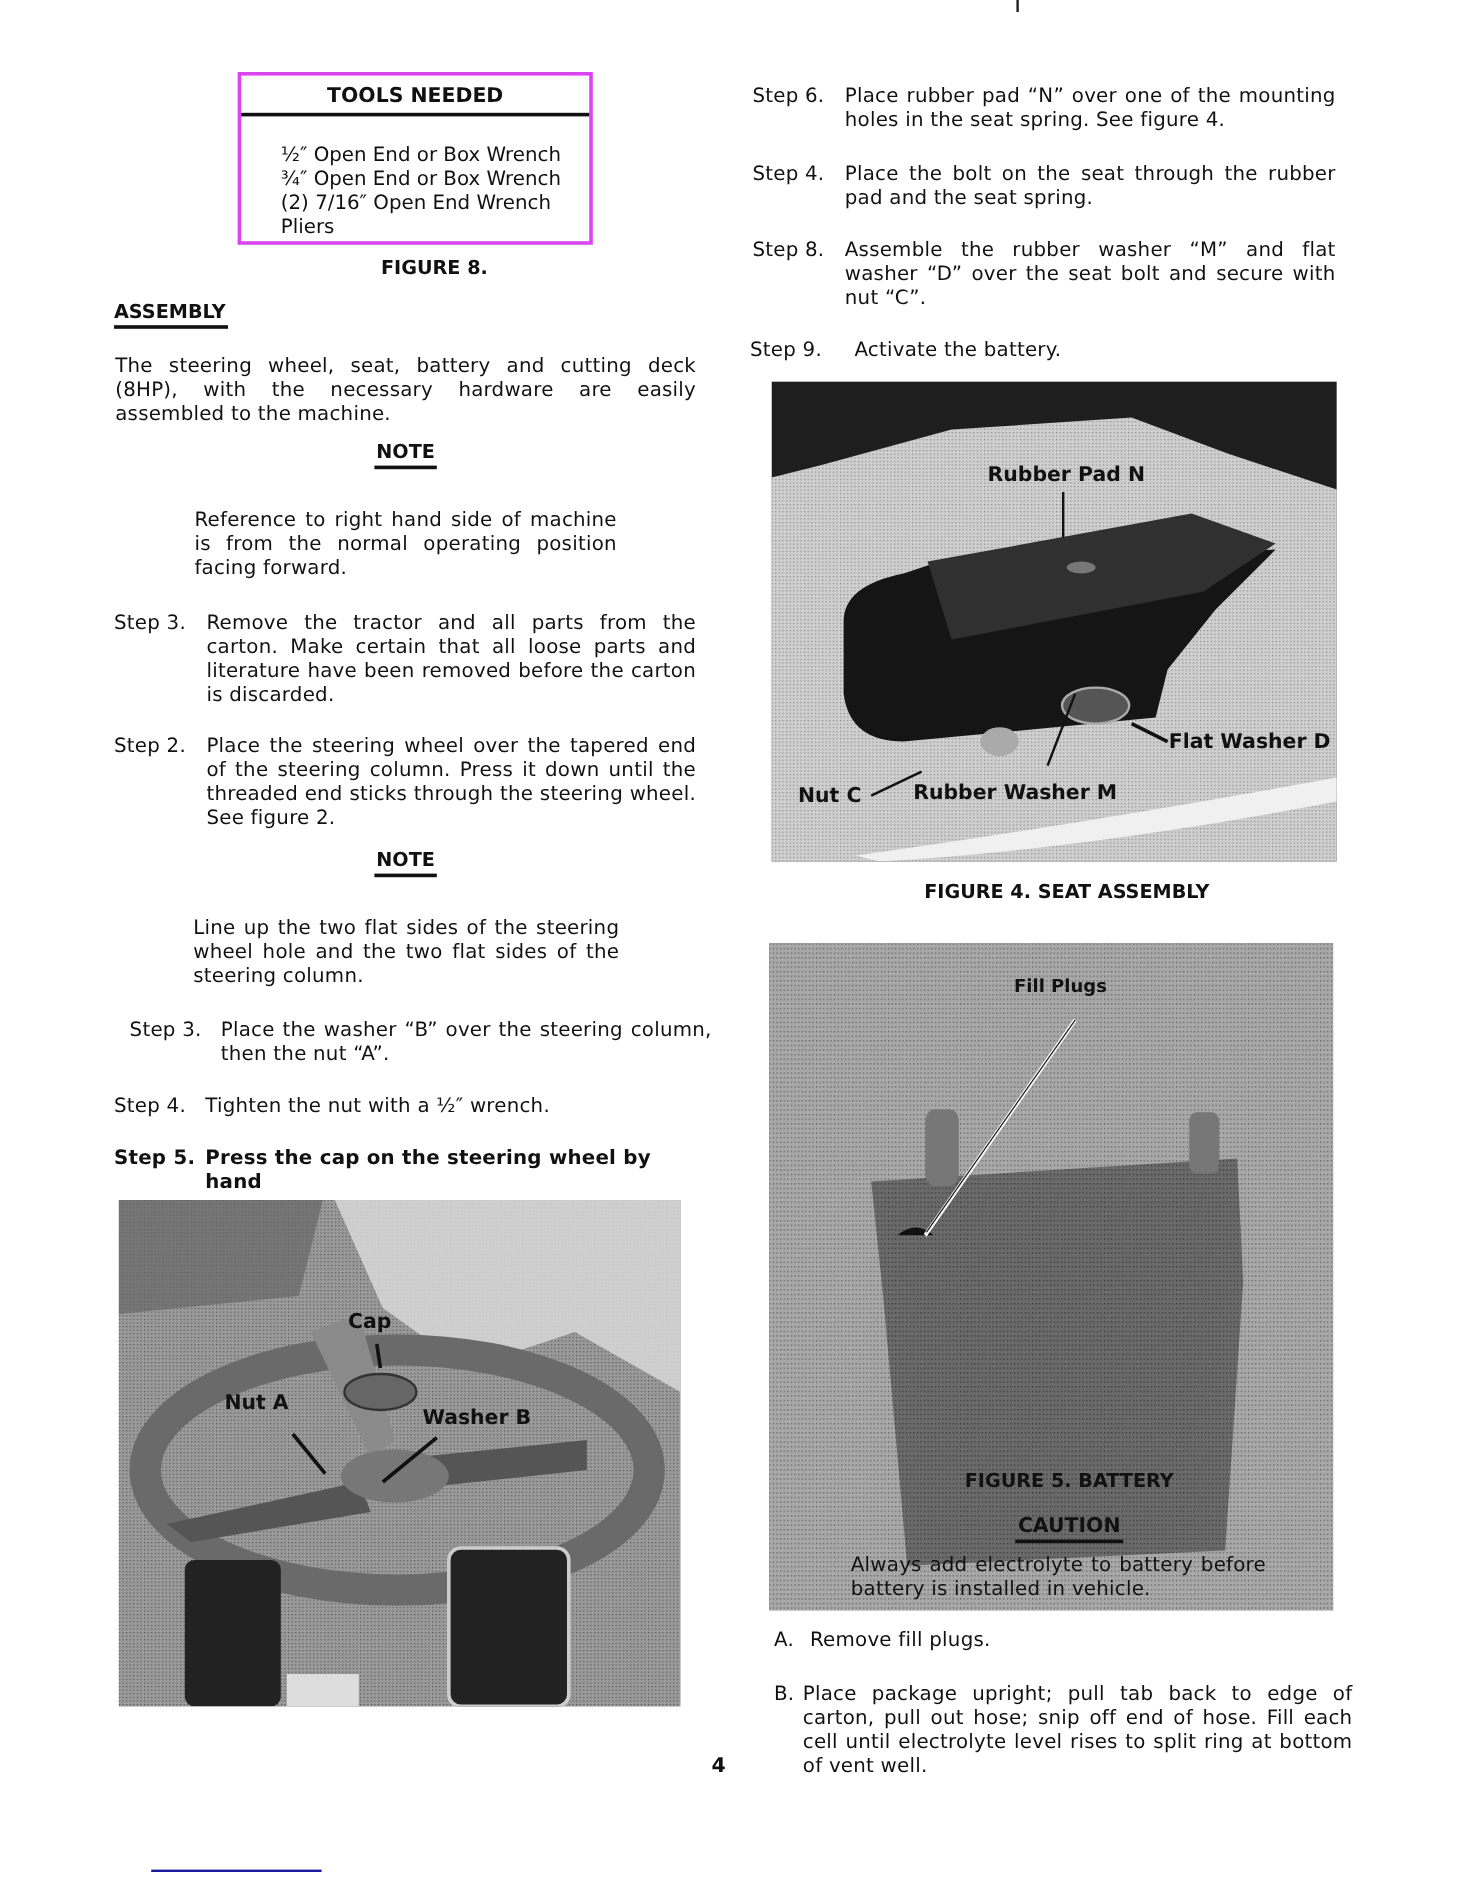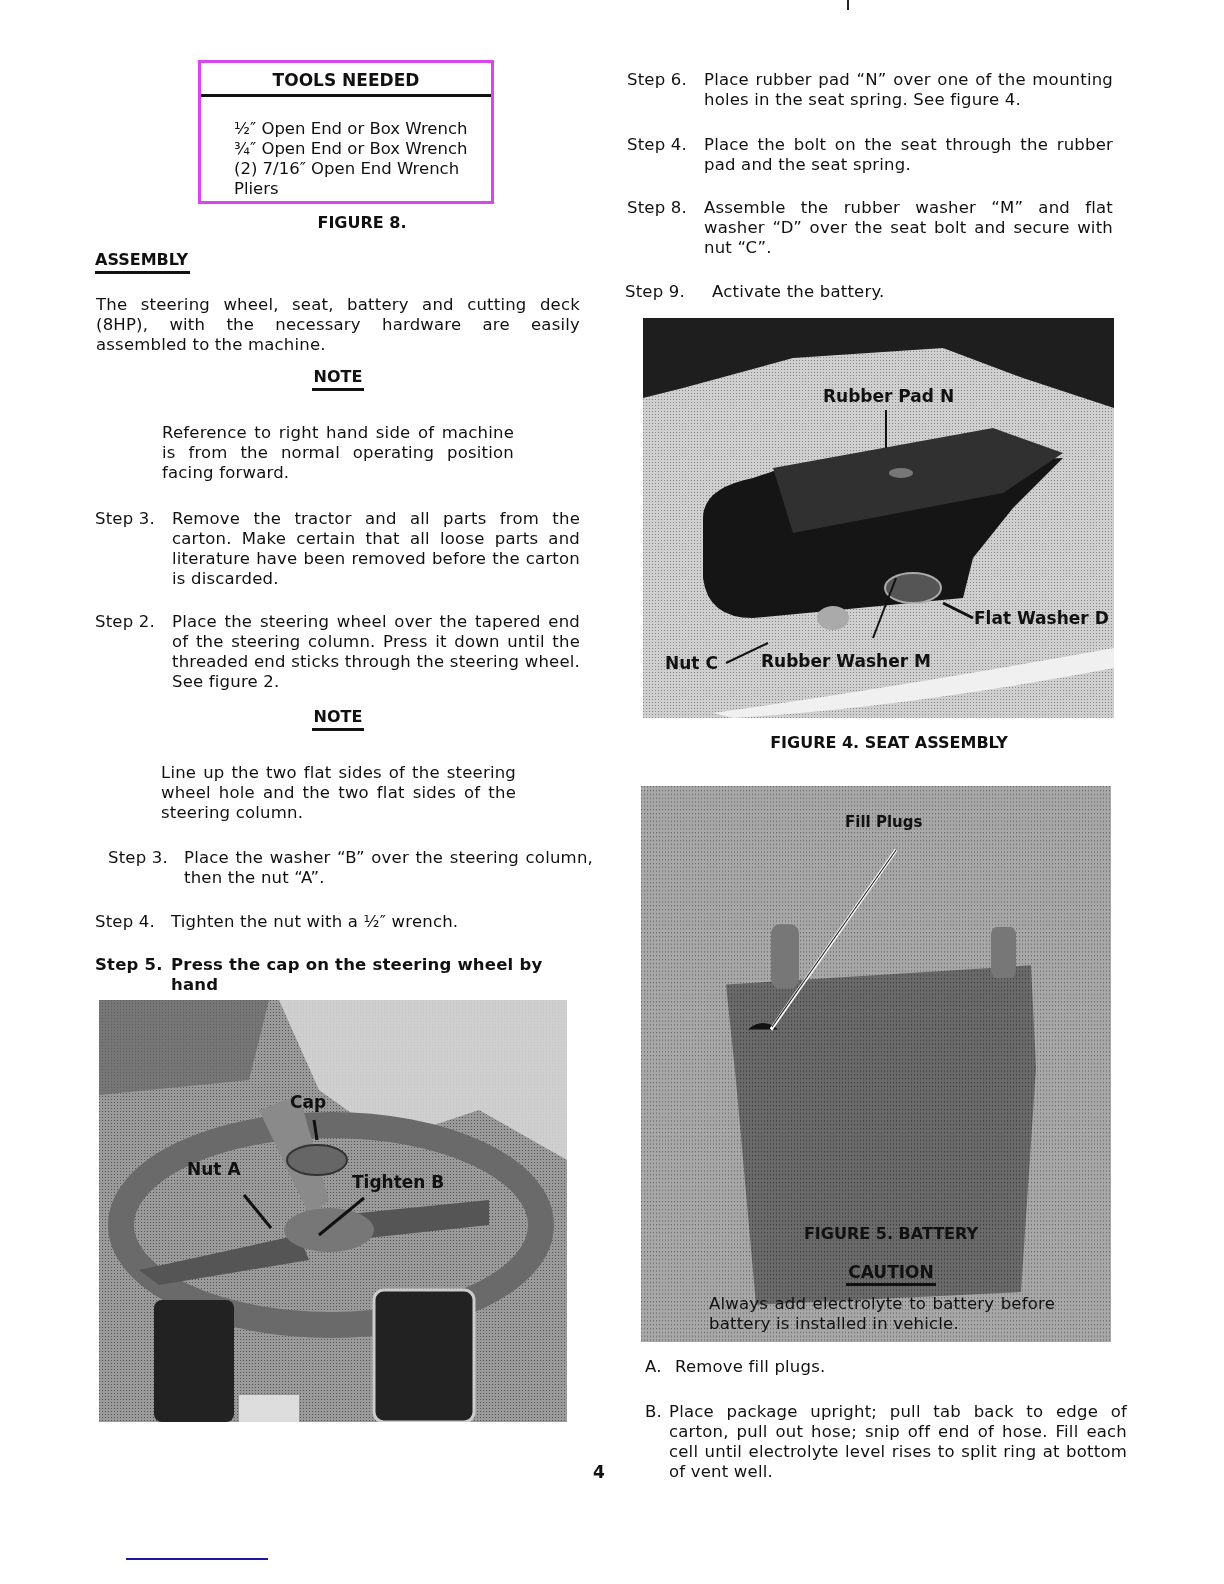--- a/index.html
+++ b/index.html
@@ -106,21 +106,21 @@
     <ellipse cx="218" cy="160" rx="30" ry="15" fill="#666" stroke="#333" stroke-width="2"></ellipse>
     <rect x="55" y="300" width="80" height="122" rx="8" fill="#222"></rect>
     <rect x="275" y="290" width="100" height="132" rx="10" fill="#222" stroke="#ccc" stroke-width="3"></rect>
     <rect x="140" y="395" width="60" height="27" fill="#ddd"></rect>
     <line x1="145" y1="195" x2="172" y2="228" stroke="#111" stroke-width="3"></line>
     <line x1="265" y1="198" x2="220" y2="235" stroke="#111" stroke-width="3"></line>
     <line x1="215" y1="120" x2="218" y2="140" stroke="#111" stroke-width="3"></line>
   </svg>
   <span class="photo-label" style="left:191px; top:92px;">Cap</span>
   <span class="photo-label" style="left:88px; top:159px;">Nut A</span>
-  <span class="photo-label" style="left:253px; top:172px;">Tighten B</span>
+  <span class="photo-label" style="left:253px; top:172px;">Washer B</span>
 </div>
 
 <div class="abs txt step" style="left:627px; top:70px; width:486px;">
   <span class="lbl" style="width:77px;">Step 6.</span>
   <span class="body justify">Place rubber pad “N” over one of the mounting holes in the seat spring. See figure 4.</span>
 </div>
 <div class="abs txt step" style="left:627px; top:135px; width:486px;">
   <span class="lbl" style="width:77px;">Step 4.</span>
   <span class="body justify">Place the bolt on the seat through the rubber pad and the seat spring.</span>
 </div>

